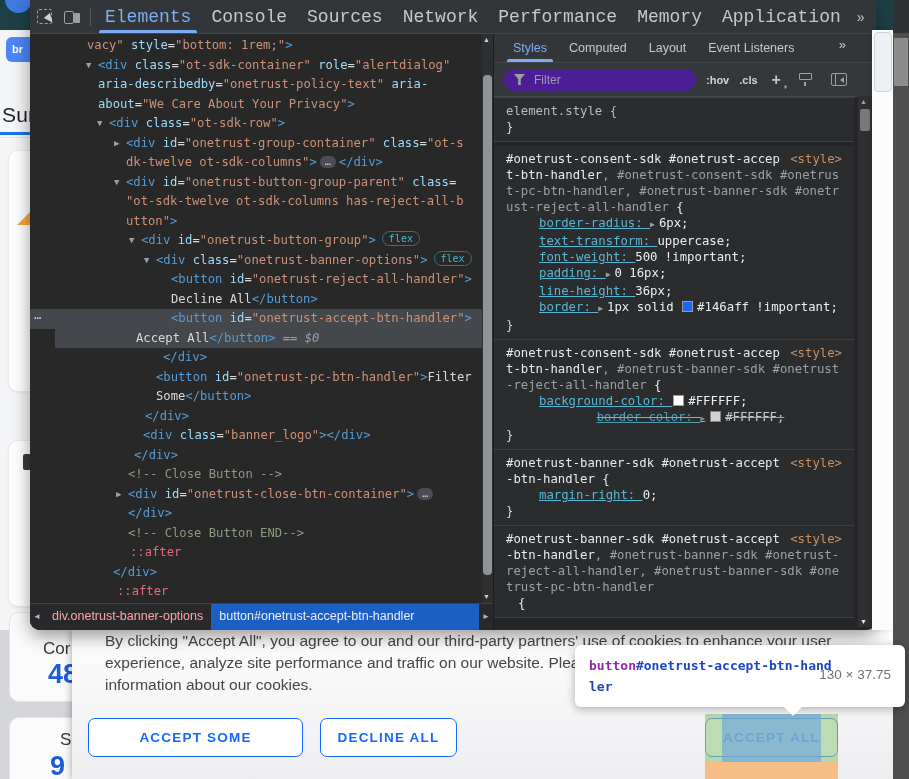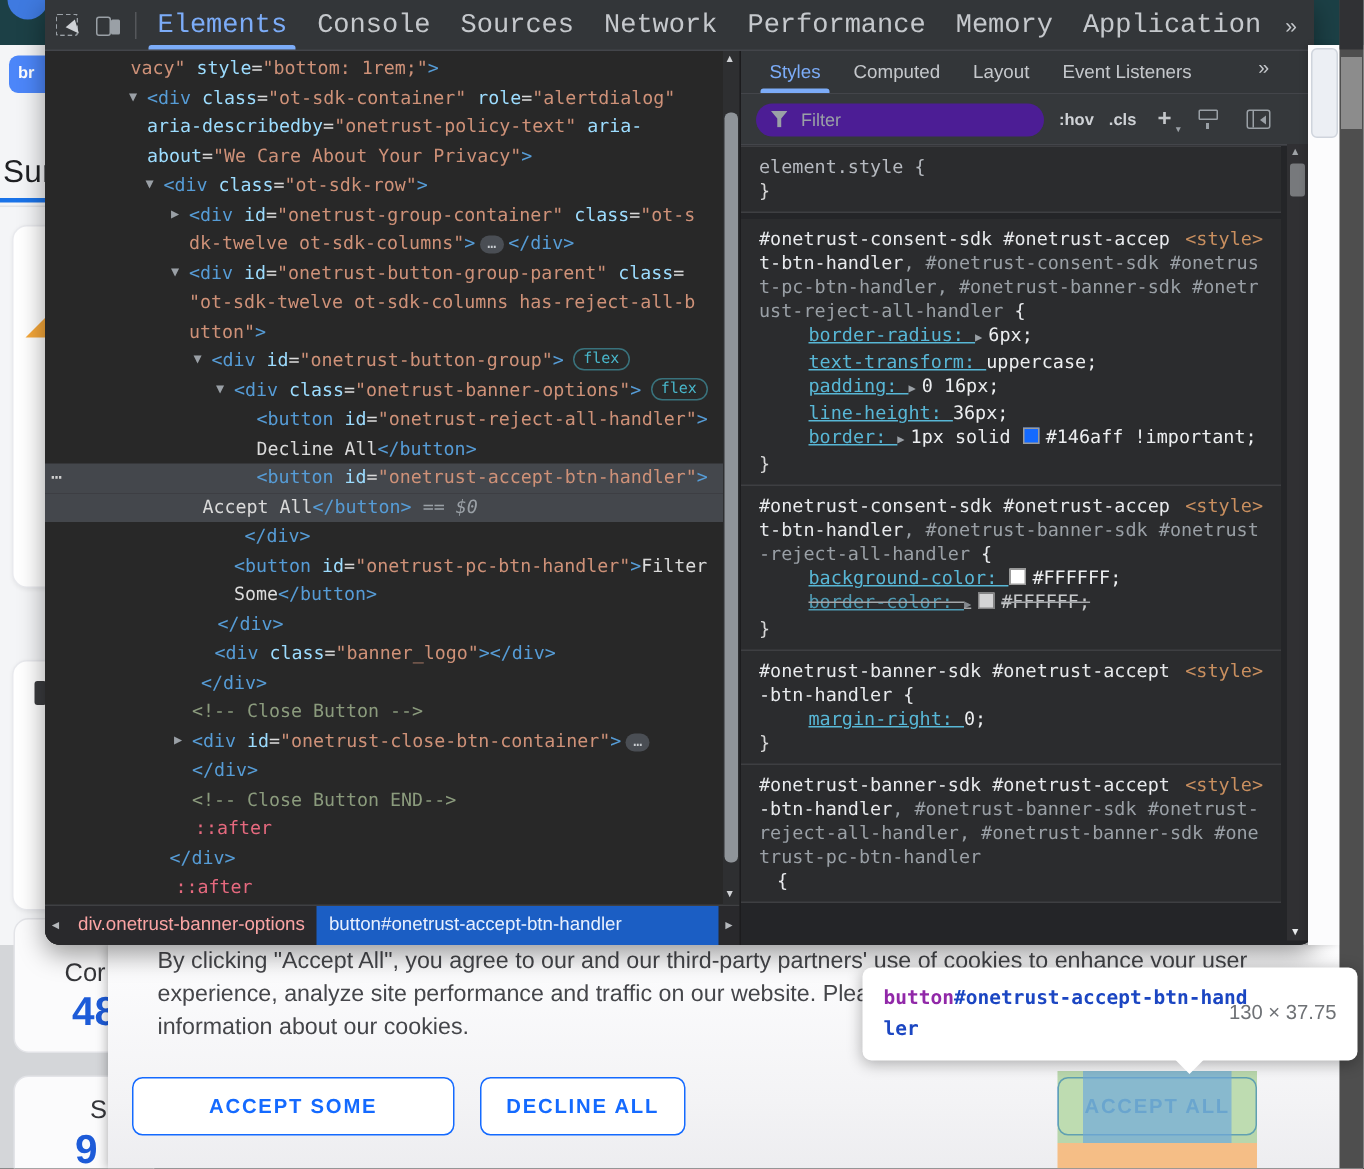--- a/index.html
+++ b/index.html
@@ -110,21 +110,21 @@
   .rule.es{margin-bottom:4px;border-top:1px solid #3e3f42;}
   .slink{float:right;color:#c98f5f;margin-left:8px;cursor:pointer;}
   .selwrap{word-break:break-all;}
   .s-w{color:#e8eaed;font-weight:500;} .s-es{color:#b6bac0;}
   .prop{padding-left:33px;cursor:pointer;}
   .prop0{padding-left:12px;color:#e8eaed;}
   .close{color:#d6d6d6;}
   .pname{color:#58b7d6;text-decoration:underline;} .pval{color:#eceef0;}
   .parr{color:#9aa0a6;font-size:8px;margin-right:4px;}
   .sw{display:inline-block;width:9px;height:9px;border:1px solid #9b9b9b;margin:0 4px 0 1px;vertical-align:-1px;}
-  .struck{text-decoration:line-through;text-decoration-color:#c3c6c9;opacity:.8;}
+  .struck{text-decoration:line-through;text-decoration-color:#c3c6c9;opacity:.8;text-align:center;}
   .st-scroll{position:absolute;right:4px;top:62px;bottom:3px;width:14px;background:#303033;}
   .st-scroll .up{position:absolute;top:2px;left:2px;color:#9fa3a7;font-size:7px;}
   .st-scroll .dn{position:absolute;bottom:2px;left:2px;color:#e8eaec;font-size:7px;}
   .st-scroll .thumb{position:absolute;left:2px;top:13px;width:10px;height:22px;background:#77797c;border-radius:2px;}
 </style>
 </head>
 <body>
 
 <div class="stage">
 
@@ -216,21 +216,21 @@
               <div class="tl" style="padding-left: 96px;"><span class="arr" style="left: 84px;">▶</span><span class="s-tg">&lt;div</span><span class="s-tx"> </span><span class="s-at">id</span><span class="s-tx">=</span><span class="s-st">"onetrust-group-container"</span><span class="s-tx"> </span><span class="s-at">class</span><span class="s-tx">=</span><span class="s-st">"ot-s</span></div>
               <div class="tl" style="padding-left: 96px;"><span class="s-st">dk-twelve ot-sdk-columns"</span><span class="s-tg">&gt;</span><span class="ellip">…</span><span class="s-tg">&lt;/div&gt;</span></div>
               <div class="tl" style="padding-left: 96px;"><span class="arr" style="left: 84px;">▼</span><span class="s-tg">&lt;div</span><span class="s-tx"> </span><span class="s-at">id</span><span class="s-tx">=</span><span class="s-st">"onetrust-button-group-parent"</span><span class="s-tx"> </span><span class="s-at">class</span><span class="s-tx">=</span></div>
               <div class="tl" style="padding-left: 96px;"><span class="s-st">"ot-sdk-twelve ot-sdk-columns has-reject-all-b</span></div>
               <div class="tl" style="padding-left: 96px;"><span class="s-st">utton"</span><span class="s-tg">&gt;</span></div>
               <div class="tl" style="padding-left: 111px;"><span class="arr" style="left: 99px;">▼</span><span class="s-tg">&lt;div</span><span class="s-tx"> </span><span class="s-at">id</span><span class="s-tx">=</span><span class="s-st">"onetrust-button-group"</span><span class="s-tg">&gt;</span><span class="badge">flex</span></div>
               <div class="tl" style="padding-left: 126px;"><span class="arr" style="left: 114px;">▼</span><span class="s-tg">&lt;div</span><span class="s-tx"> </span><span class="s-at">class</span><span class="s-tx">=</span><span class="s-st">"onetrust-banner-options"</span><span class="s-tg">&gt;</span><span class="badge">flex</span></div>
               <div class="tl" style="padding-left: 141px;"><span class="s-tg">&lt;button</span><span class="s-tx"> </span><span class="s-at">id</span><span class="s-tx">=</span><span class="s-st">"onetrust-reject-all-handler"</span><span class="s-tg">&gt;</span></div>
               <div class="tl" style="padding-left: 141px;"><span class="s-tx">Decline All</span><span class="s-tg">&lt;/button&gt;</span></div>
               <div class="tl sel" style="padding-left: 141px;"><span class="rowdots">⋯</span><span class="s-tg">&lt;button</span><span class="s-tx"> </span><span class="s-at">id</span><span class="s-tx">=</span><span class="s-st">"onetrust-accept-btn-handler"</span><span class="s-tg">&gt;</span></div>
-              <div class="tl sel" style="padding-left: 105px;"><span class="s-tx">Accept All</span><span class="s-tg">&lt;/button&gt;</span><span class="s-gy"> == </span><span class="s-it">$0</span></div>
+              <div class="tl sel" style="padding-left: 81px; margin-left: 25px;"><span class="s-tx">Accept All</span><span class="s-tg">&lt;/button&gt;</span><span class="s-gy"> == </span><span class="s-it">$0</span></div>
               <div class="tl" style="padding-left: 133px;"><span class="s-tg">&lt;/div&gt;</span></div>
               <div class="tl" style="padding-left: 126px;"><span class="s-tg">&lt;button</span><span class="s-tx"> </span><span class="s-at">id</span><span class="s-tx">=</span><span class="s-st">"onetrust-pc-btn-handler"</span><span class="s-tg">&gt;</span><span class="s-tx">Filter</span></div>
               <div class="tl" style="padding-left: 126px;"><span class="s-tx">Some</span><span class="s-tg">&lt;/button&gt;</span></div>
               <div class="tl" style="padding-left: 115px;"><span class="s-tg">&lt;/div&gt;</span></div>
               <div class="tl" style="padding-left: 113px;"><span class="s-tg">&lt;div</span><span class="s-tx"> </span><span class="s-at">class</span><span class="s-tx">=</span><span class="s-st">"banner_logo"</span><span class="s-tg">&gt;</span><span class="s-tg">&lt;/div&gt;</span></div>
               <div class="tl" style="padding-left: 104px;"><span class="s-tg">&lt;/div&gt;</span></div>
               <div class="tl" style="padding-left: 98px;"><span class="s-cm">&lt;!-- Close Button --&gt;</span></div>
               <div class="tl" style="padding-left: 98px;"><span class="arr" style="left: 86px;">▶</span><span class="s-tg">&lt;div</span><span class="s-tx"> </span><span class="s-at">id</span><span class="s-tx">=</span><span class="s-st">"onetrust-close-btn-container"</span><span class="s-tg">&gt;</span><span class="ellip">…</span></div>
               <div class="tl" style="padding-left: 98px;"><span class="s-tg">&lt;/div&gt;</span></div>
               <div class="tl" style="padding-left: 98px;"><span class="s-cm">&lt;!-- Close Button END--&gt;</span></div>
@@ -285,20 +285,21 @@
         <div class="stylescontent">
             <div class="rule es">
               <div class="selwrap"><span class="s-es">element.style {</span></div>
               <div class="close">}</div>
             </div>
             <div class="rule">
               <span class="slink">&lt;style&gt;</span>
               <div class="selwrap"><span class="s-w">#onetrust-consent-sdk #onetrust-accept-btn-handler</span><span class="s-gy">, #onetrust-consent-sdk #onetrust-pc-btn-handler, #onetrust-banner-sdk #onetrust-reject-all-handler</span><span class="s-w"> {</span></div>
               <div class="prop"><span class="pname">border-radius: </span><span class="parr">▶</span><span class="pval">6px</span><span class="pval">;</span></div>
               <div class="prop"><span class="pname">text-transform: </span><span class="pval">uppercase</span><span class="pval">;</span></div>
+              <div class="prop"><span class="pname">font-weight: </span><span class="pval">500 !important</span><span class="pval">;</span></div>
               <div class="prop"><span class="pname">padding: </span><span class="parr">▶</span><span class="pval">0 16px</span><span class="pval">;</span></div>
               <div class="prop"><span class="pname">line-height: </span><span class="pval">36px</span><span class="pval">;</span></div>
               <div class="prop"><span class="pname">border: </span><span class="parr">▶</span><span class="pval">1px solid </span><span class="sw" style="background: rgb(20, 106, 255);"></span><span class="pval">#146aff !important</span><span class="pval">;</span></div>
               <div class="close">}</div>
             </div>
             <div class="rule">
               <span class="slink">&lt;style&gt;</span>
               <div class="selwrap"><span class="s-w">#onetrust-consent-sdk #onetrust-accept-btn-handler</span><span class="s-gy">, #onetrust-banner-sdk #onetrust-reject-all-handler</span><span class="s-w"> {</span></div>
               <div class="prop"><span class="pname">background-color: </span><span class="sw" style="background: rgb(255, 255, 255);"></span><span class="pval">#FFFFFF</span><span class="pval">;</span></div>
               <div class="prop struck"><span class="pname">border-color: </span><span class="parr">▶</span><span class="sw" style="background: rgb(255, 255, 255);"></span><span class="pval">#FFFFFF</span><span class="pval">;</span></div>

